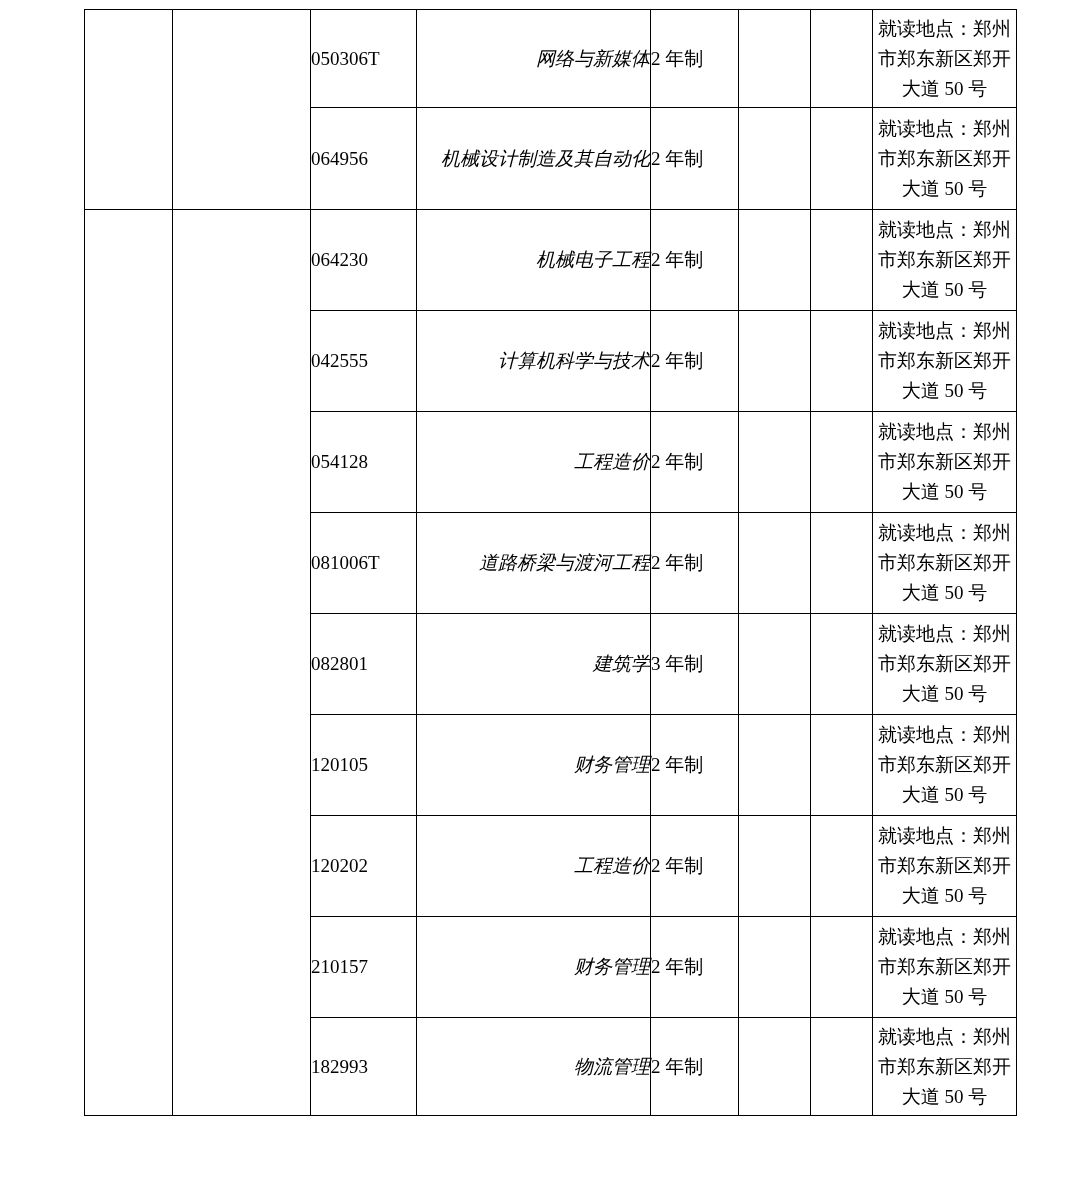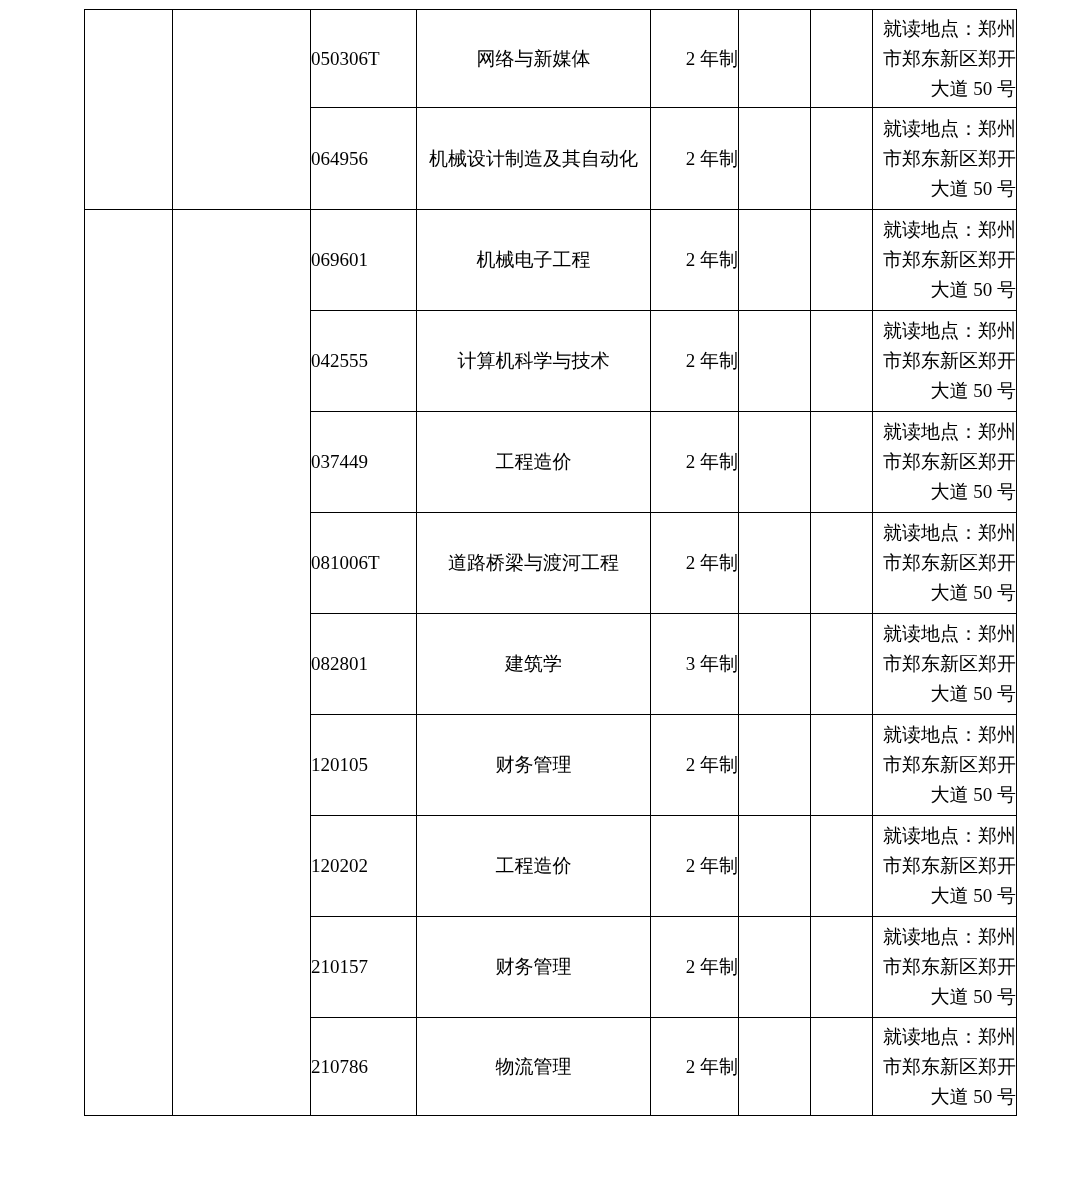--- a/index.html
+++ b/index.html
@@ -43,32 +43,33 @@
   .c-g { width: 62px; }
   .c-h { width: 144px; }
 
   .cell-code {
     text-align: left;
     padding-left: 14px;
     font-size: 19px;
     font-family: "Liberation Serif", serif;
   }
   .cell-name {
-    text-align: center;
+    text-align: right;
     padding-left: 12px;
     padding-right: 6px;
     font-size: 19px;
+    font-style: italic;
   }
   .cell-years {
-    text-align: right;
+    text-align: left;
     padding-left: 14px;
     font-size: 19px;
   }
   .cell-note {
-    text-align: right;
+    text-align: center;
     padding-left: 10px;
     padding-right: 6px;
     font-size: 18.5px;
     line-height: 28px;
     vertical-align: top;
     padding-top: 4px;
     margin-left: 48px;
   }
   .cell-blank { }
   .r-h1 { height: 98px; }
@@ -109,39 +110,39 @@
         <td class="cell-name">机械设计制造及其自动化</td>
         <td class="cell-years">2 年制</td>
         <td class="cell-blank"></td>
         <td class="cell-blank"></td>
         <td class="cell-note">就读地点：郑州市郑东新区郑开大道 50 号</td>
       </tr>
 
       <tr class="r-std">
         <td class="cell-blank" rowspan="9"></td>
         <td class="cell-blank" rowspan="9"></td>
-        <td class="cell-code">069601</td>
+        <td class="cell-code">064230</td>
         <td class="cell-name">机械电子工程</td>
         <td class="cell-years">2 年制</td>
         <td class="cell-blank"></td>
         <td class="cell-blank"></td>
         <td class="cell-note">就读地点：郑州市郑东新区郑开大道 50 号</td>
       </tr>
 
       <tr class="r-std">
         <td class="cell-code">042555</td>
         <td class="cell-name">计算机科学与技术</td>
         <td class="cell-years">2 年制</td>
         <td class="cell-blank"></td>
         <td class="cell-blank"></td>
         <td class="cell-note">就读地点：郑州市郑东新区郑开大道 50 号</td>
       </tr>
 
       <tr class="r-std">
-        <td class="cell-code">037449</td>
+        <td class="cell-code">054128</td>
         <td class="cell-name">工程造价</td>
         <td class="cell-years">2 年制</td>
         <td class="cell-blank"></td>
         <td class="cell-blank"></td>
         <td class="cell-note">就读地点：郑州市郑东新区郑开大道 50 号</td>
       </tr>
 
       <tr class="r-std">
         <td class="cell-code">081006T</td>
         <td class="cell-name">道路桥梁与渡河工程</td>
@@ -181,21 +182,21 @@
       <tr class="r-std">
         <td class="cell-code">210157</td>
         <td class="cell-name">财务管理</td>
         <td class="cell-years">2 年制</td>
         <td class="cell-blank"></td>
         <td class="cell-blank"></td>
         <td class="cell-note">就读地点：郑州市郑东新区郑开大道 50 号</td>
       </tr>
 
       <tr class="r-last">
-        <td class="cell-code">210786</td>
+        <td class="cell-code">182993</td>
         <td class="cell-name">物流管理</td>
         <td class="cell-years">2 年制</td>
         <td class="cell-blank"></td>
         <td class="cell-blank"></td>
         <td class="cell-note">就读地点：郑州市郑东新区郑开大道 50 号</td>
       </tr>
     </tbody>
   </table>
 </div>
 

